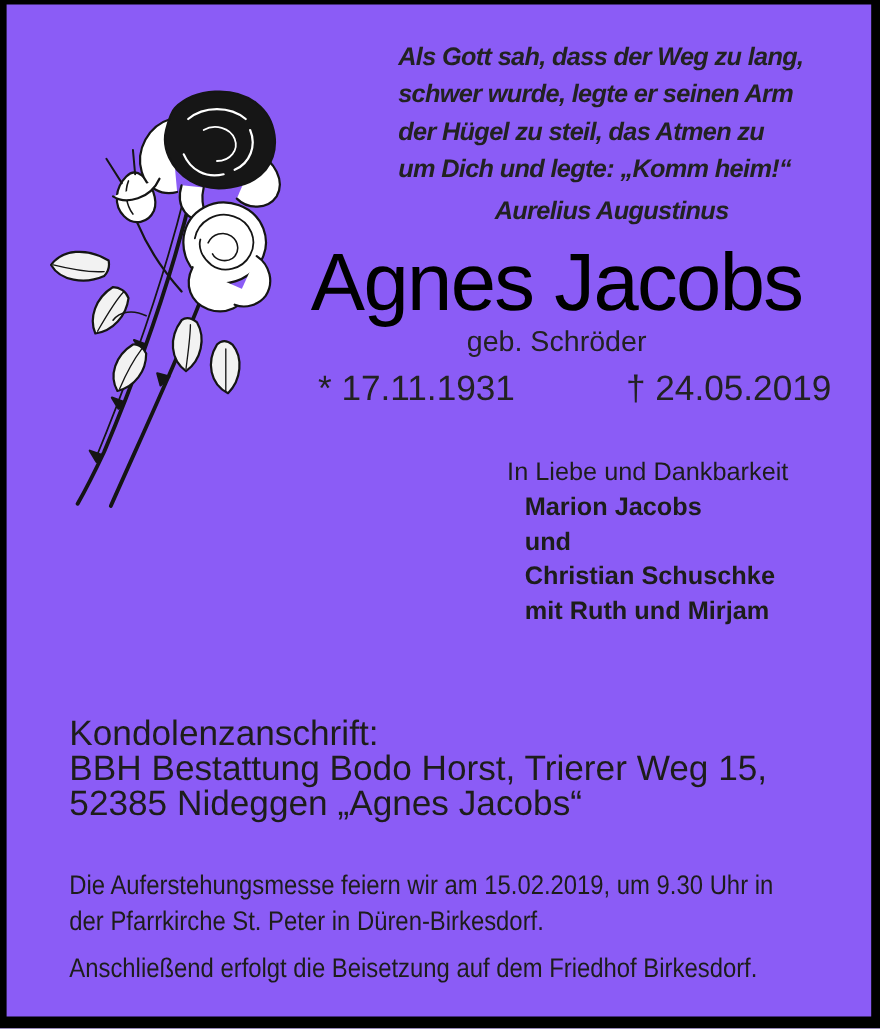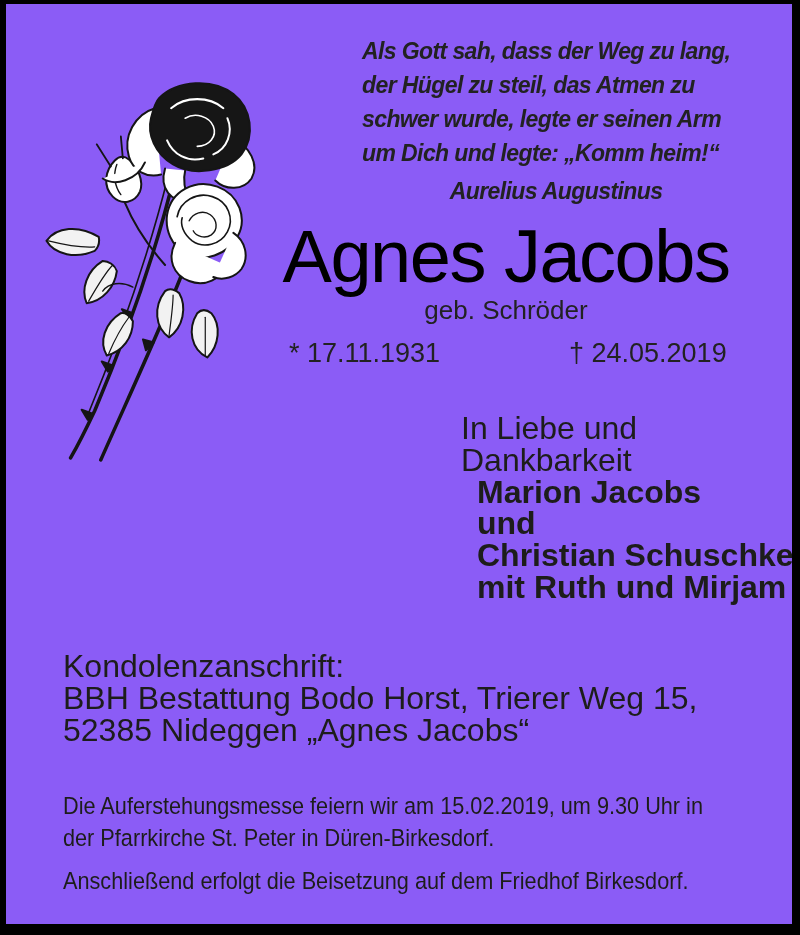--- a/index.html
+++ b/index.html
@@ -46,28 +46,28 @@
     letter-spacing:-1.5px;
     color:#000;
     white-space:nowrap;
   }
   .geb{
     left:200px;top:291px;width:600px;
     text-align:center;
     font-size:26px;line-height:30px;
     color:#222;
   }
-  .date{font-size:27px;line-height:32px;color:#222;white-space:nowrap;}
+  .date{font-size:32px;line-height:32px;color:#222;white-space:nowrap;}
   .date-birth{left:283px;top:333px;}
   .date-death{left:563px;top:333px;}
 
   
   .mourners{
     left:455px;top:409px;
-    font-size:32px;line-height:31.8px;
+    font-size:23px;line-height:31.8px;
     color:#1d1d1b;
   }
   .mourners .intro{font-weight:400;}
   .mourners .mname{font-weight:700;white-space:nowrap;margin-left:16px;}
 
   
   .condolence{
     left:57px;top:646px;
     font-size:32px;line-height:32px;
     color:#1d1d1b;
@@ -141,22 +141,22 @@
         <path d="M132,260 C134,244 136,230 136,220" stroke-width="1.2"></path>
         <path d="M160,238 C150,254 154,274 170,282 C182,270 184,250 174,238 C169,234 164,234 160,238 Z" fill="#f2f2f2"></path>
         <path d="M168,280 C168,264 168,250 168,242" stroke-width="1.2"></path>
         <path d="M96,212 C84,206 72,208 66,216" stroke-width="1.4"></path>
       </g>
     </svg>
   </div>
 
   <div class="abs quote">
     <div class="quote-line">Als Gott sah, dass der Weg zu lang,</div>
+    <div class="quote-line">schwer wurde, legte er seinen Arm</div>
     <div class="quote-line">der Hügel zu steil, das Atmen zu</div>
-    <div class="quote-line">schwer wurde, legte er seinen Arm</div>
     <div class="quote-line">um Dich und legte: „Komm heim!“</div>
     <div class="quote-attr">Aurelius Augustinus</div>
   </div>
 
   <div class="abs name">Agnes Jacobs</div>
   <div class="abs geb">geb. Schröder</div>
   <div class="abs date date-birth">* 17.11.1931</div>
   <div class="abs date date-death">† 24.05.2019</div>
 
   <div class="abs mourners">

